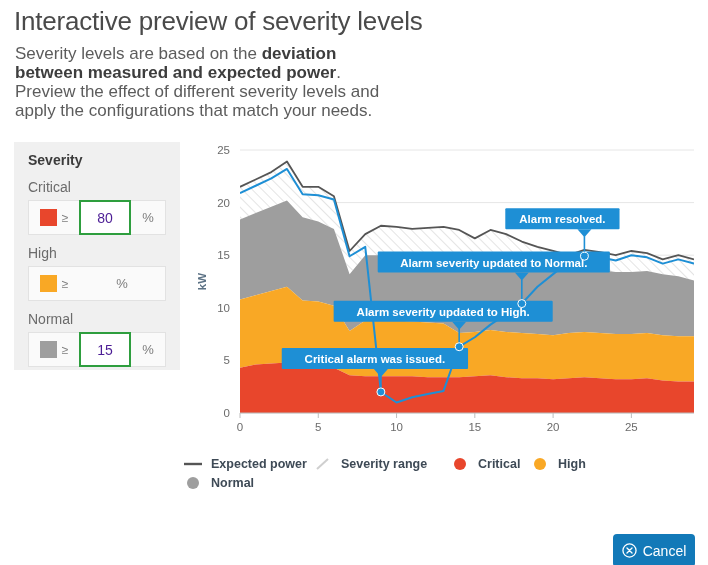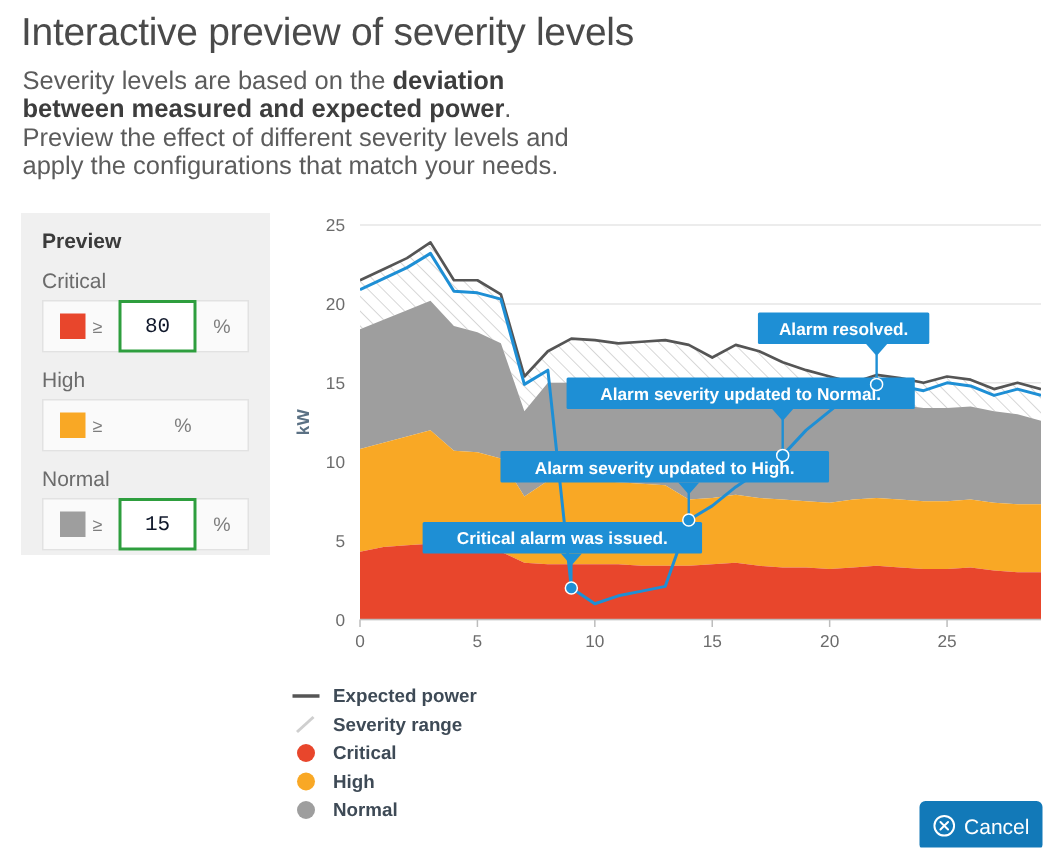--- a/index.html
+++ b/index.html
@@ -42,39 +42,39 @@
   }
   .sev-swatch-cell {
     display: flex; align-items: center; justify-content: center;
     gap: 5px; width: 50px; flex: none;
   }
   .sev-swatch { width: 17px; height: 17px; display: block; }
   .sev-ge { font-size: 12px; color: #7d7d7d; }
   .sev-input {
     width: 52px; flex: none; border: 2px solid #2e9e3e;
     background: #ffffff; text-align: center;
-    font-family: Liberation Mono, monospace;
-    font-size: 14px; color: #0f172a; outline: none;
+    font-family: Liberation Sans, sans-serif;
+    font-size: 14px; color: #4c1d95; outline: none;
     margin: -1px 0; box-sizing: border-box;
   }
   .sev-pct {
     flex: 1; display: flex; align-items: center; justify-content: center;
     font-size: 13px; color: #7d7d7d;
   }
 
   
   .chart-wrap { position: absolute; left: 192px; top: 140px; width: 505px; height: 310px; }
   .chart-svg { display: block; }
 
   
   .legend {
-    position: absolute; left: 193px; top: 455px;
+    position: absolute; left: 182px; top: 455px;
     width: 490px;
     display: flex; flex-wrap: wrap;
-    column-gap: 0px; row-gap: 2px; flex-direction: column;
+    column-gap: 0px; row-gap: 2px;
   }
   .legend-item {
     display: flex; align-items: center; gap: 7px;
     font-size: 12.5px; font-weight: bold; color: #3e4a56;
     height: 17px;
   }
   .lg-mark { width: 22px; flex: none; display: flex; align-items: center; justify-content: center; }
   .dot { width: 12px; height: 12px; border-radius: 50%; display: block; }
 
   
@@ -94,21 +94,21 @@
 
 <div id="root">
 
   <div class="page-title">Interactive preview of severity levels</div>
 
   <div class="page-desc">
     <span>Severity levels are based on the </span><b>deviation between measured and expected power</b><span>. Preview the effect of different severity levels and apply the configurations that match your needs.</span>
   </div>
 
   <div class="sev-panel">
-    <div class="sev-title">Preview</div>
+    <div class="sev-title">Severity</div>
     <div class="sev-row" id="sev-row-0" style="top:37px;">
         <div class="sev-row-label">Critical</div>
         <div class="sev-field">
           <div class="sev-swatch-cell">
             <span class="sev-swatch" style="background: rgb(232, 70, 44);"></span>
             <span class="sev-ge">≥</span>
           </div>
           <input class="sev-input" type="text" value="80" style="">
           <div class="sev-pct">%</div>
         </div>

